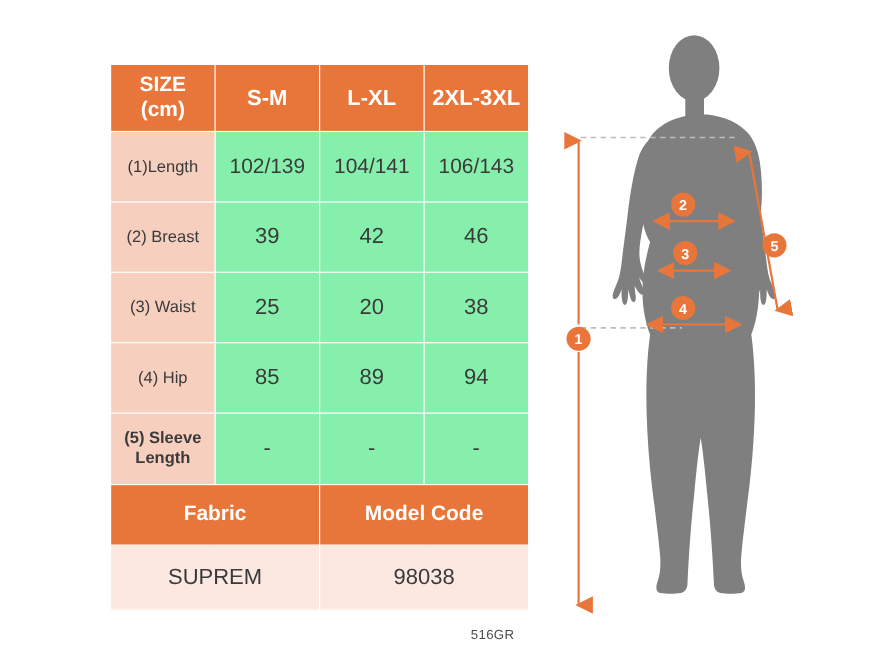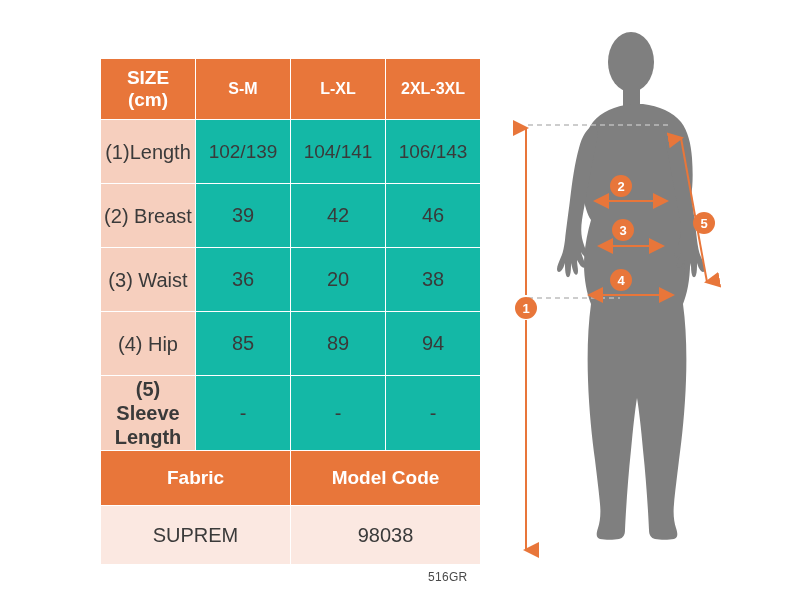--- a/index.html
+++ b/index.html
@@ -32,35 +32,35 @@
   .size-table td {
     border: 1px solid #ffffff;
     text-align: center;
     vertical-align: middle;
     color: #3a3a3a;
   }
   .hdr-cell {
     background: #e8763a;
     color: #ffffff !important;
     font-weight: bold;
-    font-size: 16px;
+    font-size: 20px;
     height: 58px;
     line-height: 1.15;
   }
   .hdr-cell.size-label {
     font-size: 19px;
   }
   .row-label {
     background: #f6cfbe;
-    font-size: 20px;
+    font-size: 15px;
     height: 61px;
     line-height: 1.2;
   }
   .val-cell {
-    background: #14b8a6;
+    background: #86efac;
     font-size: 20px;
     height: 61px;
   }
   .val-cell.small {
     font-size: 19px;
   }
   .sleeve-label {
     height: 62px;
     font-weight: bold;
   }
@@ -154,21 +154,21 @@
 
       <tr>
         <td class="row-label">(2) Breast</td>
         <td class="val-cell">39</td>
         <td class="val-cell">42</td>
         <td class="val-cell">46</td>
       </tr>
 
       <tr>
         <td class="row-label">(3) Waist</td>
-        <td class="val-cell">36</td>
+        <td class="val-cell">25</td>
         <td class="val-cell">20</td>
         <td class="val-cell">38</td>
       </tr>
 
       <tr>
         <td class="row-label">(4) Hip</td>
         <td class="val-cell">85</td>
         <td class="val-cell">89</td>
         <td class="val-cell">94</td>
       </tr>

